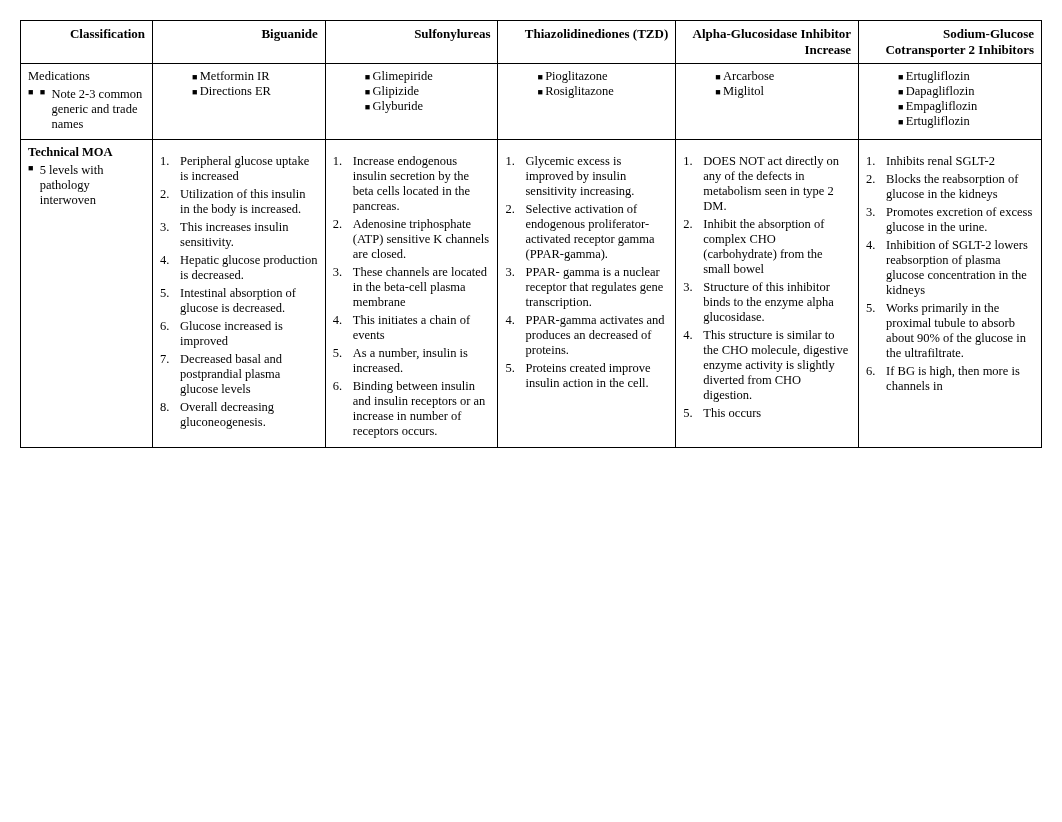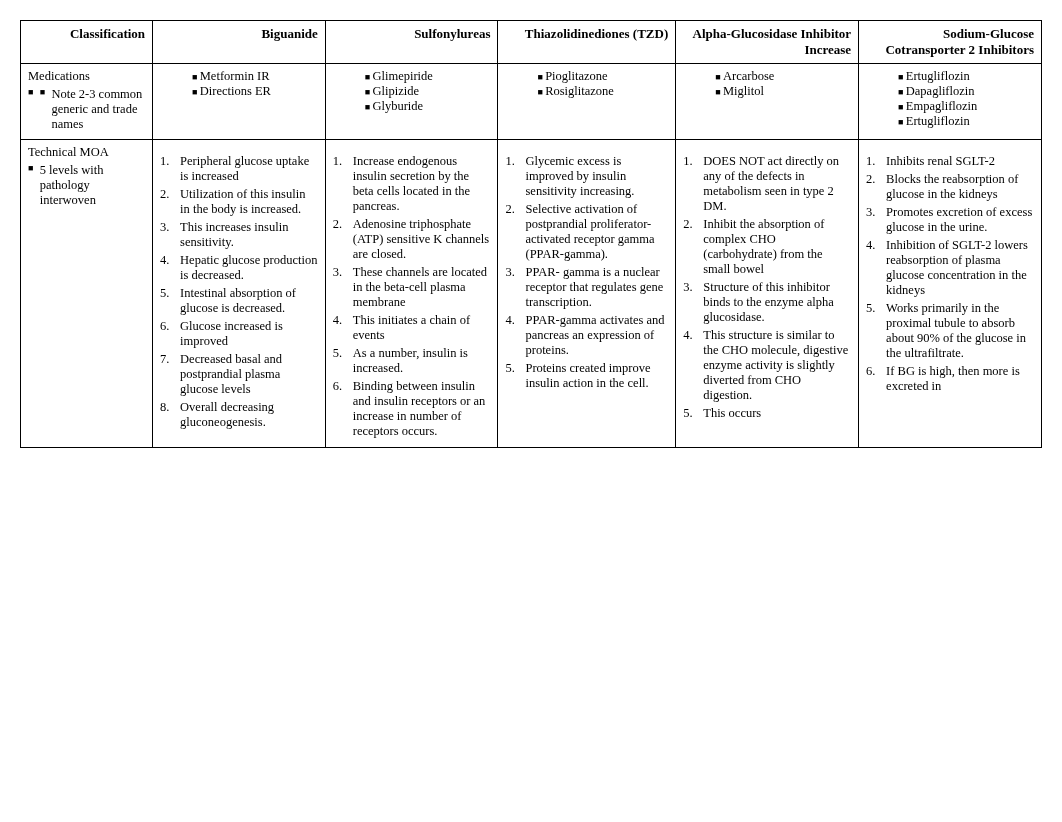--- a/index.html
+++ b/index.html
@@ -165,21 +165,21 @@
             <li>Ertugliflozin</li>
             <li>Dapagliflozin</li>
             <li>Empagliflozin</li>
             <li>Ertugliflozin</li>
           </ul>
         </td>
       </tr>
 
       <tr>
         <td>
-          <div style="font-weight:normal;">Technical MOA</div>
+          <div style="font-weight:bold;">Technical MOA</div>
           <div style="display:flex;gap:4px;margin-top:3px;">
             <span style="flex-shrink:0;font-size:9px;">■&nbsp;</span>
             <span>5 levels with pathology interwoven</span>
           </div>
         </td>
         <td>
           <ol class="numbered-list">
             <li>
                 <span>Peripheral glucose uptake is increased</span>
               </li>
@@ -227,27 +227,27 @@
                 <span>Binding between insulin and insulin receptors or an increase in number of receptors occurs.</span>
               </li>
           </ol>
         </td>
         <td>
           <ol class="numbered-list">
             <li>
                 <span>Glycemic excess is improved by insulin sensitivity increasing.</span>
               </li>
             <li>
-                <span>Selective activation of postprandial proliferator-activated receptor gamma (PPAR-gamma).</span>
+                <span>Selective activation of endogenous proliferator-activated receptor gamma (PPAR-gamma).</span>
               </li>
             <li>
                 <span>PPAR- gamma is a nuclear receptor that regulates gene transcription.</span>
               </li>
             <li>
-                <span>PPAR-gamma activates and pancreas an expression of proteins.</span>
+                <span>PPAR-gamma activates and produces an decreased of proteins.</span>
               </li>
             <li>
                 <span>Proteins created improve insulin action in the cell.</span>
               </li>
           </ol>
         </td>
         <td>
           <ol class="numbered-list">
             <li>
                 <span>DOES NOT act directly on any of the defects in metabolism seen in type 2 DM.</span>
@@ -277,20 +277,20 @@
             <li>
                 <span>Promotes excretion of excess glucose in the urine.</span>
               </li>
             <li>
                 <span>Inhibition of SGLT-2 lowers reabsorption of plasma glucose concentration in the kidneys</span>
               </li>
             <li>
                 <span>Works primarily in the proximal tubule to absorb about 90% of the glucose in the ultrafiltrate.</span>
               </li>
             <li>
-                <span>If BG is high, then more is excreted in</span>
+                <span>If BG is high, then more is channels in</span>
               </li>
           </ol>
         </td>
       </tr>
     </tbody>
   </table>
 </div>
 
 </body></html>

